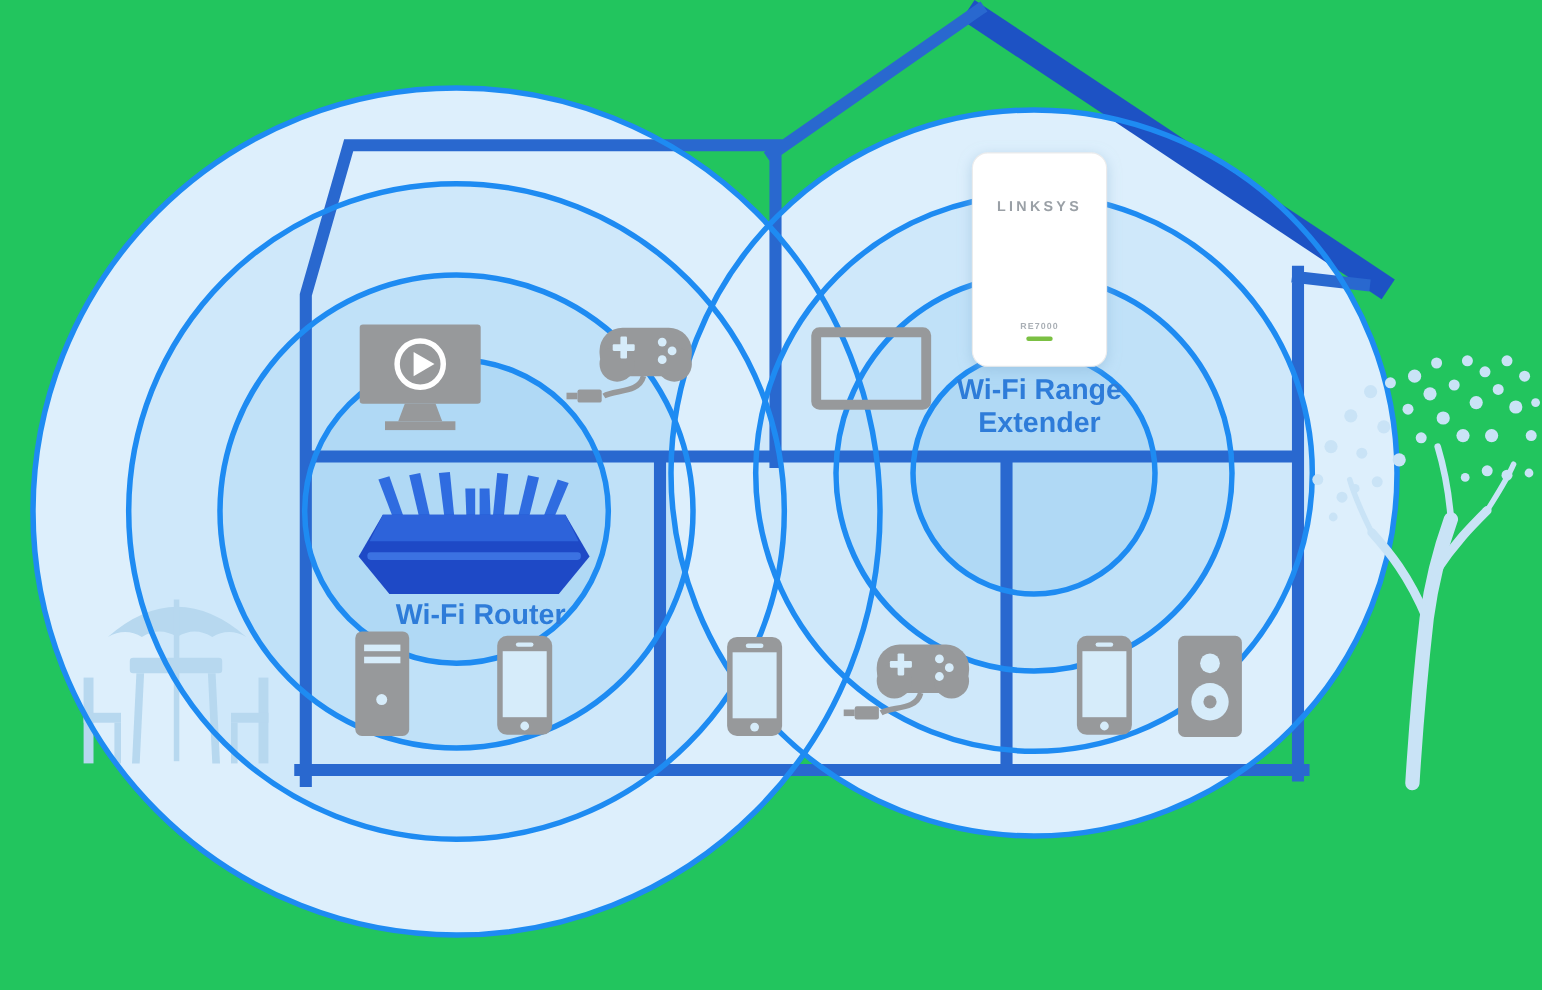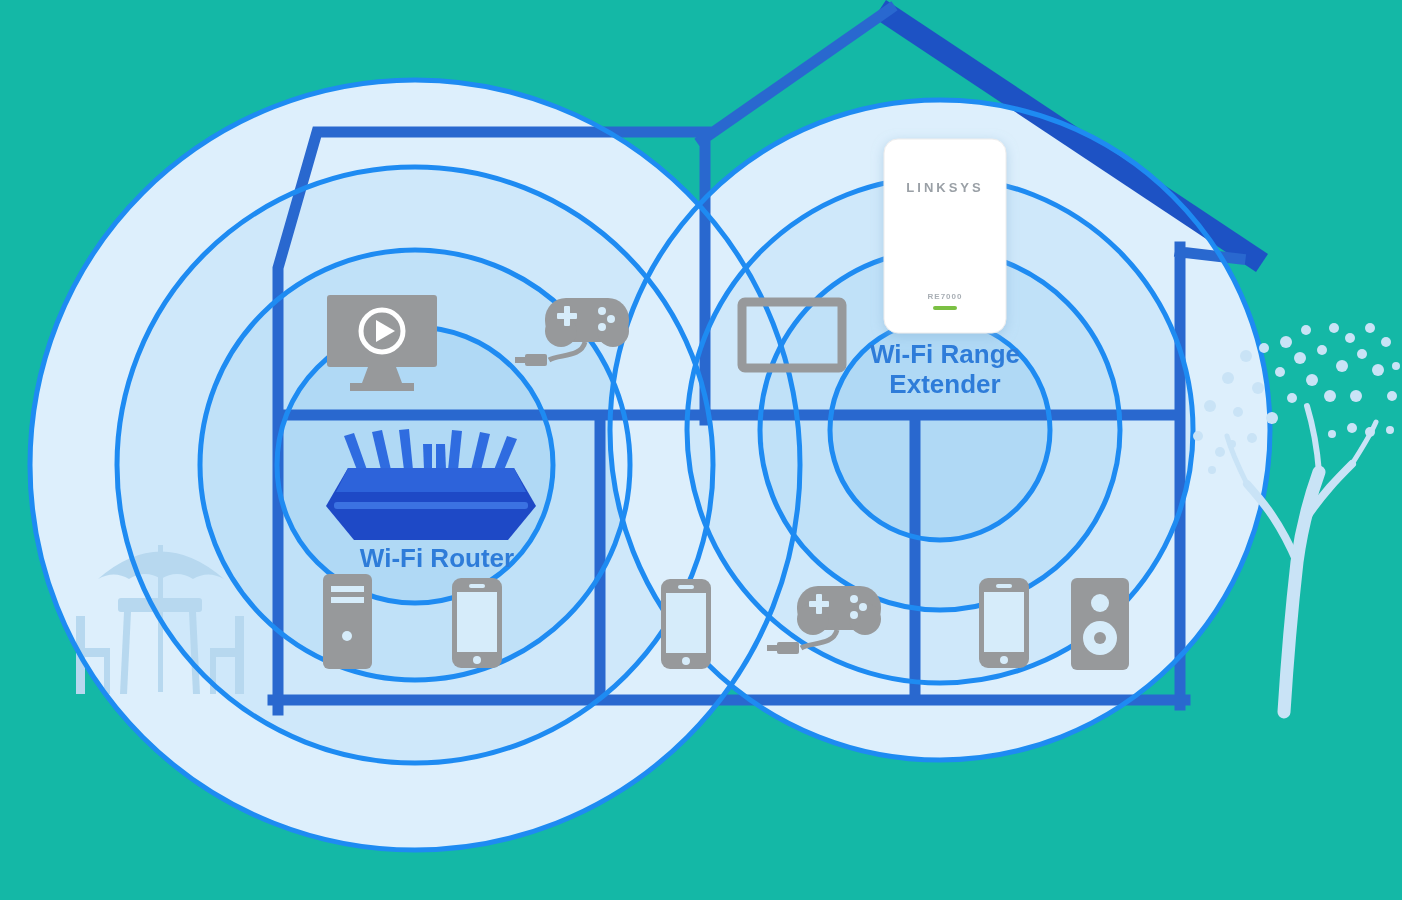--- a/index.html
+++ b/index.html
@@ -1,20 +1,20 @@
 <!DOCTYPE html>
 <html><head>
 <meta charset="utf-8">
 <style>
   html, body { margin: 0; padding: 0; background: #000000; }
   .stage {
     position: relative;
     width: 1402px;
     height: 900px;
-    background: #14b8a6;
+    background: #22c55e;
     overflow: hidden;
     font-family: "Liberation Sans", sans-serif;
   }
   svg { display: block; }
   .label-text text {
     font-family: "Liberation Sans", sans-serif;
     font-weight: bold;
     font-size: 26px;
     text-anchor: middle;
   }

